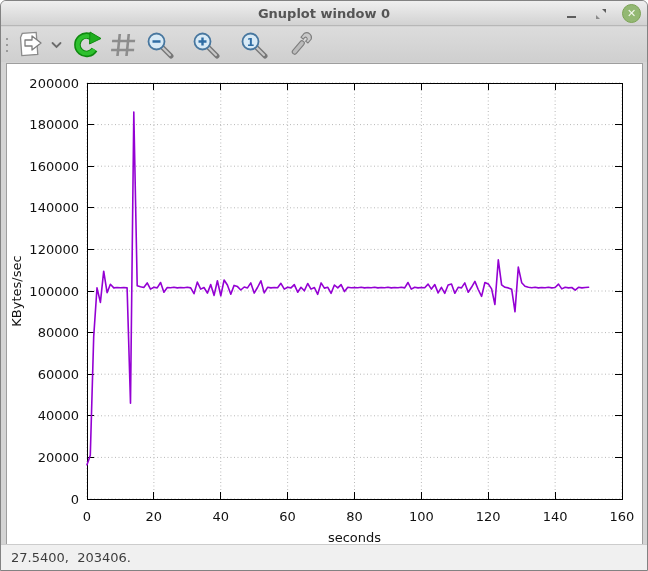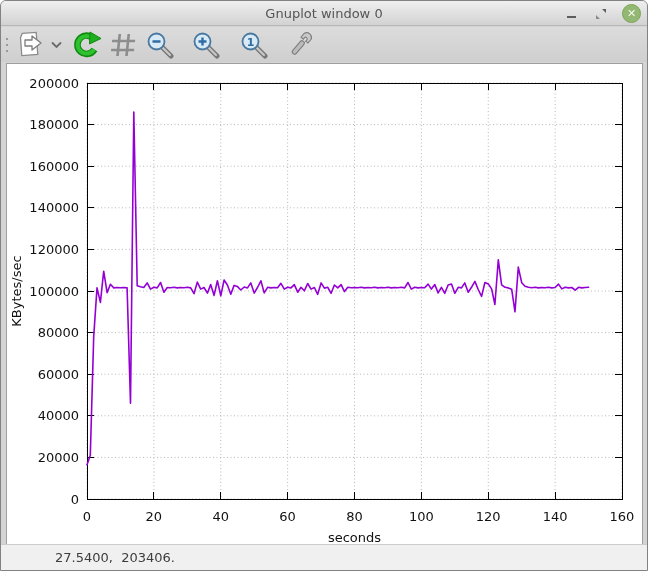--- a/index.html
+++ b/index.html
@@ -12,21 +12,21 @@
   }
 
   
   .titlebar {
     position:absolute; top:0; left:0; width:100%; height:25px;
     background:linear-gradient(#efefef, #d2d2d2);
     border-bottom:1px solid #b7b7b7;
     display:flex; align-items:center; justify-content:center;
   }
   .titlebar .title {
-    font-size:13px; font-weight:normal; color:#555555;
+    font-size:13px; font-weight:bold; color:#555555;
   }
   .win-controls {
     position:absolute; right:6px; top:0; height:25px;
     display:flex; align-items:center; gap:12px;
   }
   .btn-min { width:18px; height:18px; display:flex; align-items:flex-end; justify-content:center; cursor:default; }
   .btn-min .bar { width:9px; height:2px; background:#5d5d5d; margin-bottom:5px; }
   .btn-max { width:18px; height:18px; display:flex; align-items:center; justify-content:center; }
   .btn-close {
     width:19px; height:19px; border-radius:50%;
@@ -56,21 +56,21 @@
     position:absolute; top:62px; left:5px; width:637px; height:482px;
     background:#ffffff; border:1px solid #9e9e9e;
   }
   .canvas svg { position:absolute; top:0; left:0; }
   .plot-text { font-family:"DejaVu Sans", sans-serif; font-size:13px; fill:#111111; }
 
   
   .statusbar {
     position:absolute; bottom:0; left:0; width:100%; height:26px;
     background:#f0f0f0; border-top:1px solid #cccccc;
-    display:flex; align-items:center;padding-left:44px;
+    display:flex; align-items:center;
   }
   .statusbar .coords { font-size:13px; color:#3d3d3d; padding-left:10px; white-space:pre; }
 </style>
 </head>
 <body>
 
 <div class="window">
 
   <div class="titlebar">
     <span class="title">Gnuplot window 0</span>

